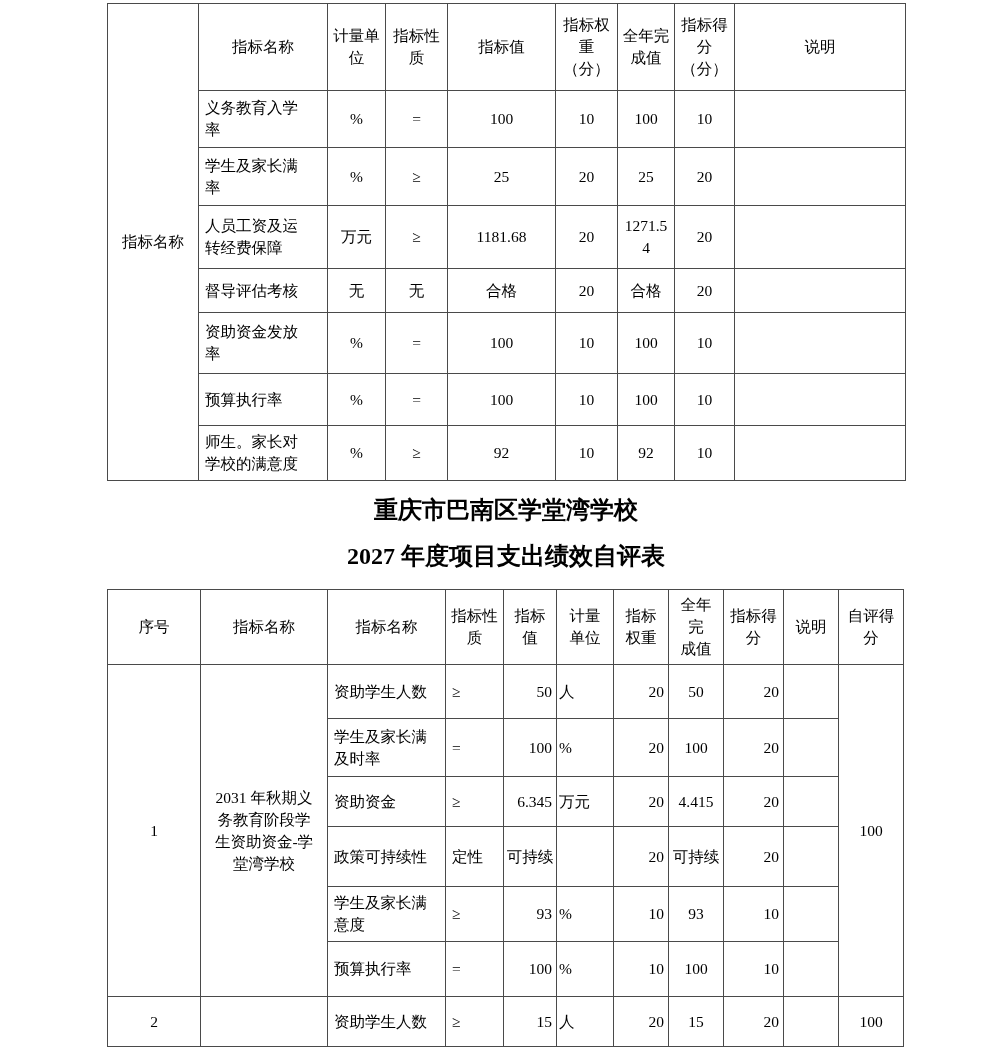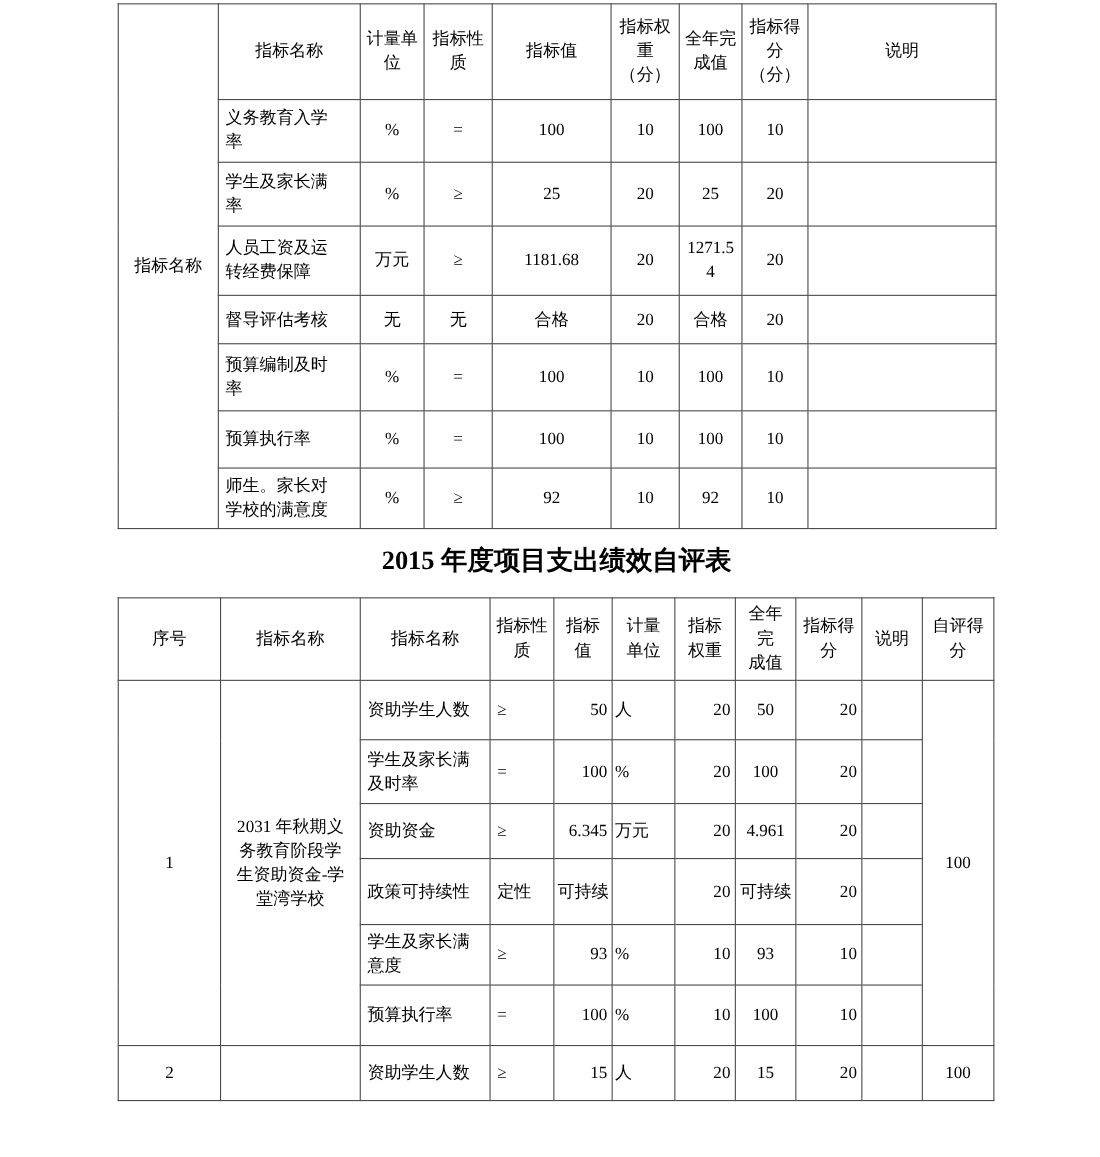--- a/index.html
+++ b/index.html
@@ -108,21 +108,21 @@
       <td class="name">督导评估考核</td>
       <td>无</td>
       <td>无</td>
       <td>合格</td>
       <td>20</td>
       <td class="break">合格</td>
       <td>20</td>
       <td></td>
     </tr>
     <tr style="height:61px">
-      <td class="name">预算编制及时
+      <td class="name">资助资金发放
 率</td>
       <td>%</td>
       <td>=</td>
       <td>100</td>
       <td>10</td>
       <td class="break">100</td>
       <td>10</td>
       <td></td>
     </tr>
     <tr style="height:52px">
@@ -143,21 +143,22 @@
       <td>92</td>
       <td>10</td>
       <td class="break">92</td>
       <td>10</td>
       <td></td>
     </tr>
   </tbody>
     </table>
 
   <div class="titles">
-    <div>2015 年度项目支出绩效自评表</div>
+    <div>重庆市巴南区学堂湾学校</div>
+    <div>2027 年度项目支出绩效自评表</div>
   </div>
 
   <table class="t2">
     <colgroup>
       <col style="width:93px">
         <col style="width:127px">
         <col style="width:118px">
       <col style="width:58px">
         <col style="width:53px">
         <col style="width:57px">
@@ -217,21 +218,21 @@
       <td class="num-r">20</td>
       <td></td>
     </tr>
 
     <tr style="height:50px">
       <td class="name">资助资金</td>
       <td class="name">≥</td>
       <td class="num-r">6.345</td>
       <td class="unit">万元</td>
       <td class="num-r">20</td>
-      <td class="tight">4.961</td>
+      <td class="tight">4.415</td>
       <td class="num-r">20</td>
       <td></td>
     </tr>
 
     <tr style="height:60px">
       <td class="name">政策可持续性</td>
       <td class="name">定性</td>
       <td class="tight">可持续</td>
       <td class="unit"></td>
       <td class="num-r">20</td>

